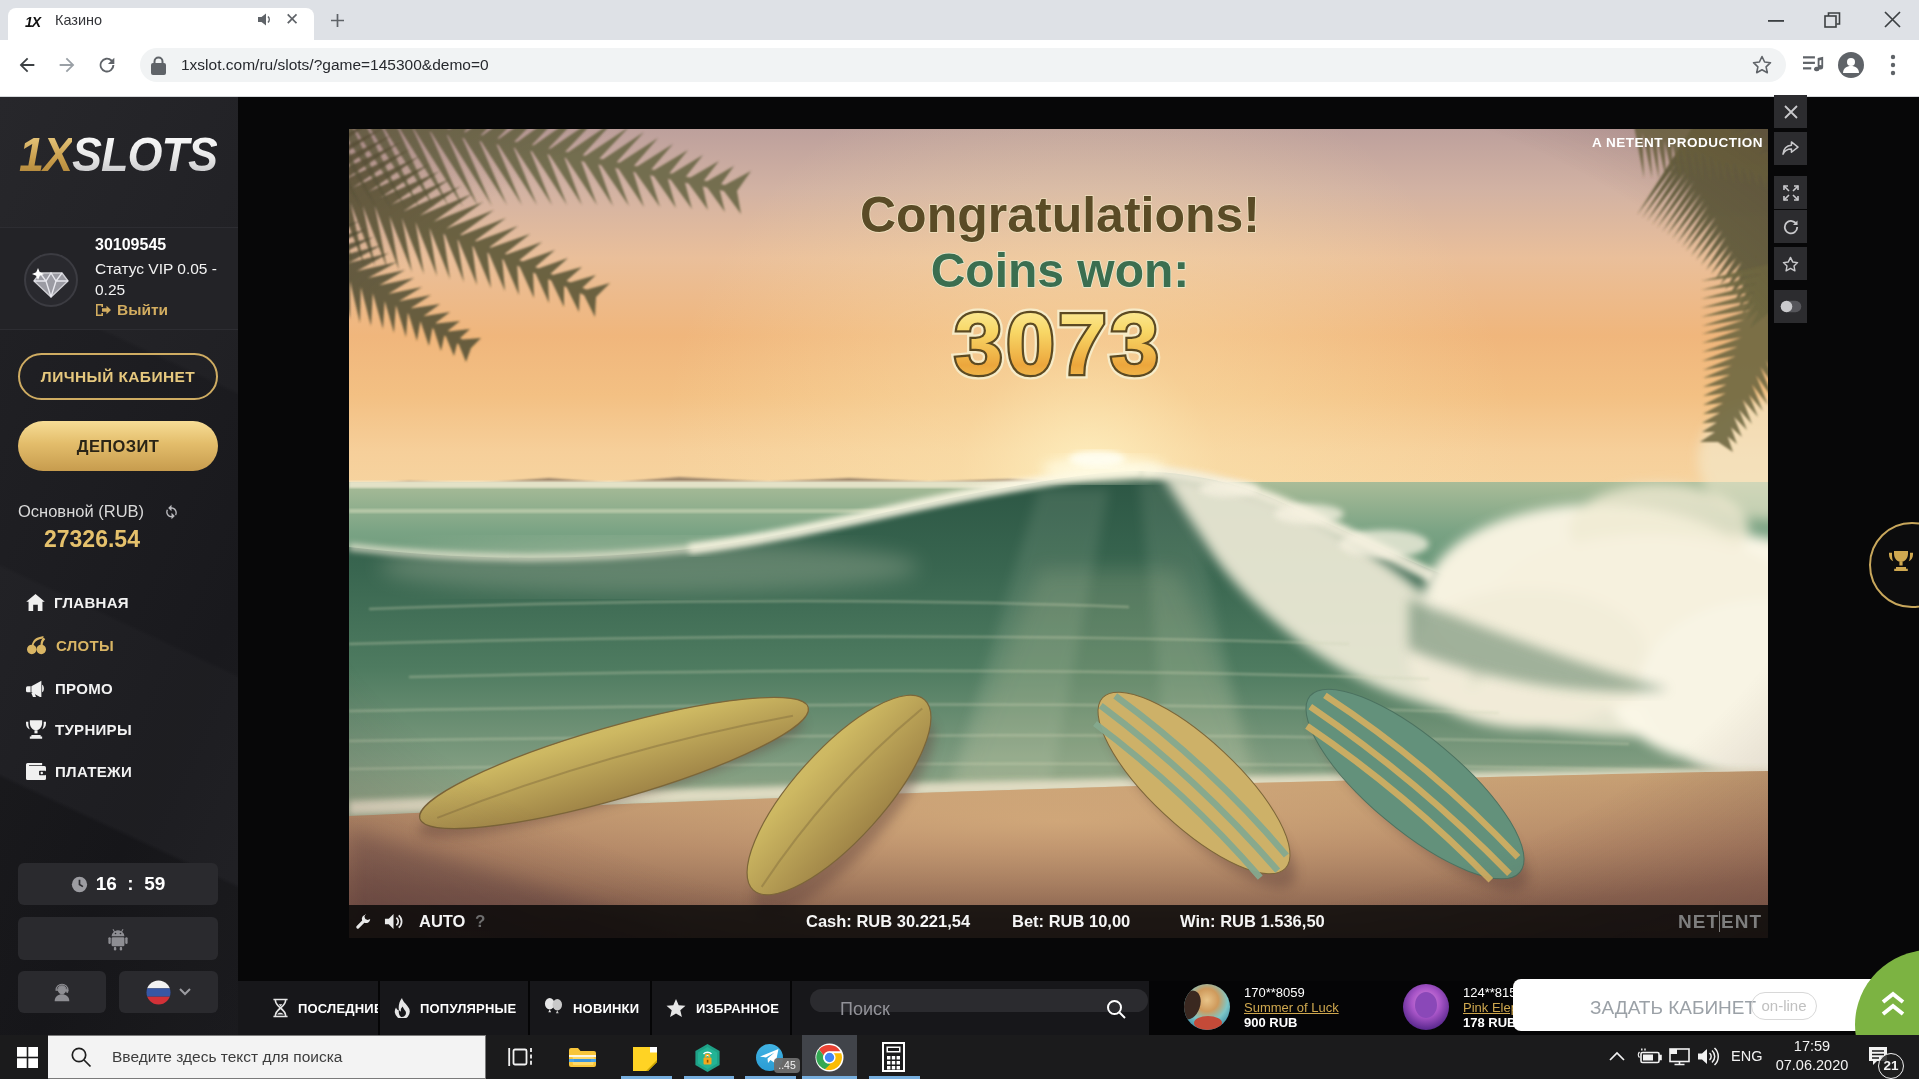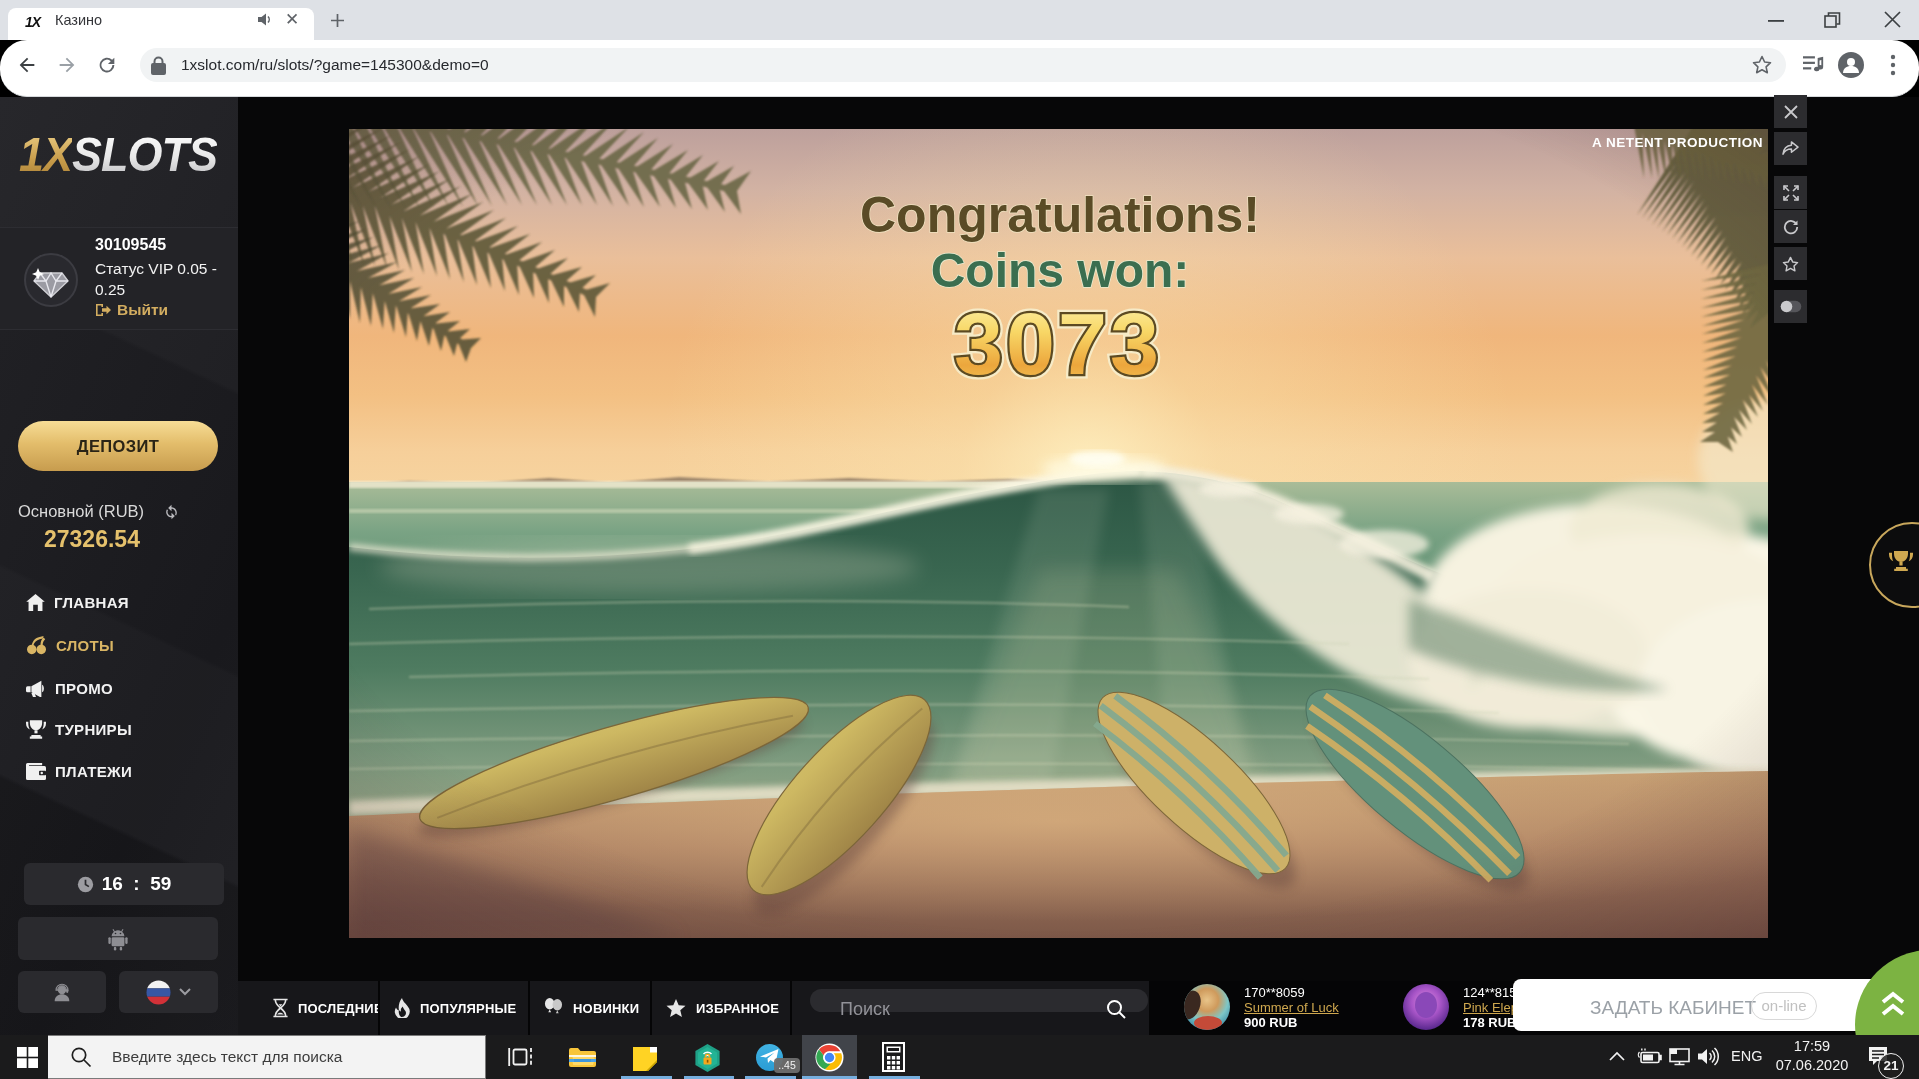--- a/index.html
+++ b/index.html
@@ -6,21 +6,21 @@
   html,body { width:1919px; height:1079px; overflow:hidden; background:#000; font-family:"Liberation Sans", sans-serif; }
   .abs { position:absolute; }
   #root { position:relative; width:1919px; height:1079px; }
 
   
   #tabbar { left:0; top:0; width:1919px; height:40px; background:#dee1e6; }
   #tab { left:8px; top:8px; width:306px; height:32px; background:#fff; border-radius:8px 8px 0 0; }
   #tabfav { left:25px; top:14px; font-weight:900; font-style:italic; font-size:14px; color:#111; letter-spacing:-1px;}
   #tabtitle { left:55px; top:12px; font-size:14.5px; color:#35363a; }
   #tabclose { left:283px; top:11px; width:18px; height:18px; color:#5f6368; font-size:17px; line-height:18px; text-align:center;}
-  #toolbar { left:0; top:40px; width:1919px; height:57px; background:#fff; border-bottom:1px solid #d6d9dc;border-radius:27px; }
+  #toolbar { left:0; top:40px; width:1919px; height:57px; background:#fff; border-bottom:1px solid #d6d9dc; }
   #omnibox { left:140px; top:8px; width:1646px; height:34px; background:#f1f3f4; border-radius:17px; }
   #urltext { left:181px; top:16px; font-size:15.5px; color:#27292e; }
 
   
   #page { left:0; top:97px; width:1919px; height:938px; background:#070708; }
 
   
   #sidebar { left:0; top:0; width:238px; height:938px; background:linear-gradient(115deg,#222226 0%,#1d1d21 40%,#19191d 70%,#1e1e22 100%); }
   #logo { left:19px; top:32px; font-size:45px; font-weight:900; font-style:italic; letter-spacing:-1px; transform:scaleY(1.06); }
   #logo .g1 { background:linear-gradient(180deg,#f0d48d 0%,#c89c4a 60%,#a87f35 100%); -webkit-background-clip:text; background-clip:text; color:transparent; }
@@ -30,21 +30,21 @@
   .acct-id { left:95px; top:8px; font-size:16px; font-weight:bold; color:#fff; }
   .acct-vip { left:95px; top:30px; font-size:15.5px; color:#f2f2f2; line-height:21px; }
   .acct-exit { left:95px; top:73px; font-size:15.5px; color:#d3ad60; font-weight:bold; }
   #btn-cab { left:18px; top:256px; width:200px; height:47px; border:2px solid #cfac62; border-radius:24px; color:#e6c87e; font-weight:bold; font-size:15.5px; text-align:center; line-height:44px; letter-spacing:.4px; }
   #btn-dep { left:18px; top:324px; width:200px; height:50px; background:linear-gradient(180deg,#f7dd96 0%,#e3bd6b 45%,#c79c4e 100%); border-radius:25px; color:#2a2416; font-weight:bold; font-size:16.5px; text-align:center; line-height:50px; letter-spacing:.4px; }
   #bal-label { left:18px; top:405px; font-size:16.5px; color:#d9d9d9; }
   #bal-val { left:18px; top:429px; font-size:23px; font-weight:bold; color:#e5c16c;margin-left:26px; }
   .menu-item { left:26px; height:22px; display:flex; align-items:center; gap:9px; font-size:15px; font-weight:bold; color:#f2f2f2; letter-spacing:.3px; }
   .menu-item.gold { color:#d9b564; }
   .sbbox { background:#2a2a2e; border-radius:6px; }
-  #clockbox { left:24px; top:766px; width:200px; height:42px; display:flex; align-items:center; justify-content:center; gap:8px; color:#fff; font-size:19px; font-weight:bold; }
+  #clockbox { left:18px; top:766px; width:200px; height:42px; display:flex; align-items:center; justify-content:center; gap:8px; color:#fff; font-size:19px; font-weight:bold; }
   #androidbox { left:18px; top:820px; width:200px; height:43px; display:flex; align-items:center; justify-content:center; }
   #suppbox { left:18px; top:874px; width:88px; height:42px; display:flex; align-items:center; justify-content:center; }
   #flagbox { left:119px; top:874px; width:99px; height:42px; display:flex; align-items:center; justify-content:center; gap:8px; }
 
   
   #game { left:349px; top:32px; width:1419px; height:809px; }
   #gamebar { left:0px; top:776px; width:1419px; height:33px; background:rgba(8,8,8,.84); color:#eee; }
   .gb-txt { top:7px; font-size:16.5px; font-weight:bold; color:#f5f5f5; }
 
   
@@ -91,20 +91,21 @@
             <path d="M12 13 l1.8 4.2 L18 19 l-4.2 1.8 L12 25 l-1.8-4.2 L6 19 l4.2-1.8 Z" fill="#fff"></path>
           </svg>
         </div>
         <div class="acct-id abs">30109545</div>
         <div class="acct-vip abs">Статус VIP 0.05 -<br>0.25</div>
         <div class="acct-exit abs"><svg width="16" height="14" viewBox="0 0 16 14" style="vertical-align:-2px;margin-right:6px;">
               <path d="M1 1 h7 v3 h-1.6 V2.6 H2.6 v8.8 h3.8 V9.9 H8 v3.1 H1 Z" fill="#d3ad60"></path>
               <path d="M7 5.2 h4.5 V2.8 L16 7 l-4.5 4.2 V8.8 H7 Z" fill="#d3ad60"></path>
             </svg>Выйти</div>
       </div>
+      <div id="btn-cab" class="abs">ЛИЧНЫЙ КАБИНЕТ</div>
       <div id="btn-dep" class="abs">ДЕПОЗИТ</div>
       <div id="bal-label" class="abs">Основной (RUB)
         <svg width="17" height="16" viewBox="0 0 24 24" style="vertical-align:-3px;margin-left:14px;">
             <path fill="#b9b9bd" d="M12 4V1L7 6l5 5V7c3.3 0 6 2.7 6 6 0 1-.3 2-.7 2.8l1.5 1.5C19.5 16 20 14.6 20 13c0-4.4-3.6-8-8-8zm0 14c-3.3 0-6-2.7-6-6 0-1 .3-2 .7-2.8L5.2 7.7C4.5 9 4 10.4 4 12c0 4.4 3.6 8 8 8v3l5-5-5-5v4z"></path>
           </svg>
       </div>
       <div id="bal-val" class="abs">27326.54</div>
       <div class="menu-item abs" style="top:494px;"><svg width="19" height="17" viewBox="0 0 24 22">
             <path fill="#f0f0f0" d="M12 0 L24 10 h-3 V22 h-6 v-8 h-6 v8 H3 V10 H0 Z"></path>
           </svg>ГЛАВНАЯ</div>
@@ -377,20 +378,35 @@
         </g>
 
         <rect x="0" y="0" width="1419" height="809" fill="url(#vign)"></rect>
 
         <text x="711" y="103" text-anchor="middle" font-family="Liberation Sans, sans-serif" font-size="50" font-weight="bold" fill="#5a4b26" style="paint-order:stroke;stroke:#efe2c0;stroke-width:1.5px;">Congratulations!</text>
         <text x="711" y="158" text-anchor="middle" font-family="Liberation Sans, sans-serif" font-size="48" font-weight="bold" fill="#3b6e50" style="paint-order:stroke;stroke:#e7ecd2;stroke-width:1.5px;">Coins won:</text>
         <text x="709" y="245" text-anchor="middle" font-family="Liberation Sans, sans-serif" font-size="88" font-weight="bold" letter-spacing="3" fill="#fdf6b5" opacity=".9" style="paint-order:stroke;stroke:#f7efce;stroke-width:9px;">3073</text>
         <text x="709" y="245" text-anchor="middle" font-family="Liberation Sans, sans-serif" font-size="88" font-weight="bold" letter-spacing="3" fill="url(#goldnum)" style="paint-order:stroke;stroke:#5c4a22;stroke-width:4.5px;">3073</text>
         <text x="1414" y="18" text-anchor="end" font-family="Liberation Sans, sans-serif" font-size="13.5" font-weight="bold" fill="#fff" letter-spacing=".5">A NETENT PRODUCTION</text>
       </svg>
+      <div id="gamebar" class="abs">
+        <svg class="abs" style="left:6px;top:8px;" width="17" height="17" viewBox="0 0 20 20">
+            <path fill="#e8e8e8" d="M13 2 a5 5 0 0 0 -4.6 6.9 L2 15.3 a1.8 1.8 0 0 0 2.6 2.6 L11 11.5 A5 5 0 0 0 17.9 7 l-3 1.2 -2.7-1.1 -1.1-2.7 1.2-3 A5 5 0 0 0 13 2 Z"></path>
+          </svg>
+        <svg class="abs" style="left:34px;top:7px;" width="21" height="19" viewBox="0 0 22 20">
+            <path fill="#e8e8e8" d="M2 7 h4 l5-5 v16 l-5-5 H2 Z"></path>
+            <path d="M14 6 a5 5 0 0 1 0 8 M16.5 3.5 a8.5 8.5 0 0 1 0 13" stroke="#e8e8e8" stroke-width="1.8" fill="none"></path>
+          </svg>
+        <div class="abs gb-txt" style="left:70px;">AUTO</div>
+        <div class="abs" style="left:126px;top:7px;font-size:17px;font-weight:bold;color:#6e6e6e;">?</div>
+        <div class="abs gb-txt" style="left:457px;">Cash: RUB 30.221,54</div>
+        <div class="abs gb-txt" style="left:663px;">Bet: RUB 10,00</div>
+        <div class="abs gb-txt" style="left:831px;">Win: RUB 1.536,50</div>
+        <div class="abs" style="right:6px;top:6px;font-size:19px;font-weight:bold;color:#7e7e7e;letter-spacing:1px;">NET<span style="border-left:1.5px solid #7e7e7e;padding-left:1px;">E</span>NT</div>
+      </div>
     </div>
 
     <div class="rtb abs" style="top:-2px;">
         <svg width="16" height="16" viewBox="0 0 16 16">
           <path d="M2 2 L14 14 M14 2 L2 14" stroke="#c9c9cc" stroke-width="1.8"></path>
         </svg>
       </div>
     <div class="rtb abs" style="top:35px;">
         <svg width="17" height="15" viewBox="0 0 18 16">
           <path d="M10 1 L17 6.5 L10 12 V8.5 C5 8.5 2.5 10.5 1 14 C1.5 9 4 5 10 4.5 Z" fill="none" stroke="#c9c9cc" stroke-width="1.6" stroke-linejoin="round"></path>

